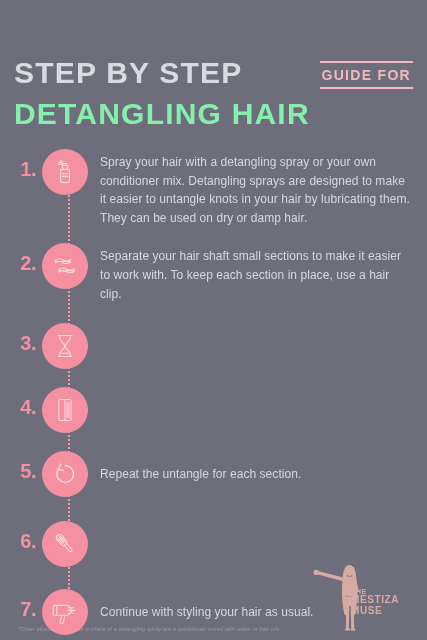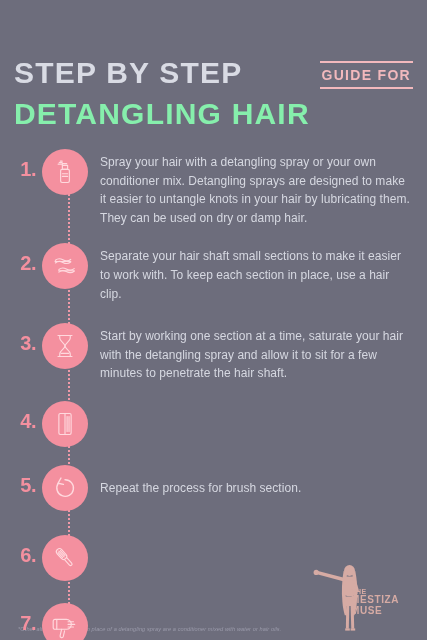--- a/index.html
+++ b/index.html
@@ -258,21 +258,20 @@
     <div class="step-badge">
       <span>
         <svg viewBox="0 0 32 32" fill="none" stroke="#ffd9de" stroke-width="1.3" stroke-linecap="round" stroke-linejoin="round">
           <path d="M8 4h16M8 28h16"></path>
           <path d="M10 4v3.2c0 3.4 6 5.8 6 8.8 0 3-6 5.4-6 8.8V28"></path>
           <path d="M22 4v3.2c0 3.4-6 5.8-6 8.8 0 3 6 5.4 6 8.8V28"></path>
           <path d="M11.6 24.4h8.8"></path>
         </svg>
       </span>
     </div>
-    <div class="step-text">Start by working one section at a time, saturate your hair with the detangling spray and allow it to sit for a few minutes to penetrate the hair shaft.</div>
   </div>
 
   <div class="step s4">
     <div class="step-num">4.</div>
     <div class="step-badge">
       <span>
         <svg viewBox="0 0 32 32" fill="none" stroke="#ffd9de" stroke-width="1.3" stroke-linecap="round" stroke-linejoin="round">
           <rect x="9" y="4" width="14" height="24" rx="1.6"></rect>
           <path d="M16 4v24"></path>
           <path d="M18.4 7.5v17M20.6 7.5v17"></path>
@@ -284,21 +283,21 @@
   <div class="step s5">
     <div class="step-num">5.</div>
     <div class="step-badge">
       <span>
         <svg viewBox="0 0 32 32" fill="none" stroke="#ffd9de" stroke-width="1.6" stroke-linecap="round" stroke-linejoin="round">
           <path d="M16 6.5A9.5 9.5 0 1 1 8.2 10.8"></path>
           <path d="M11.4 4.6 8 10.6l6.2 1.2"></path>
         </svg>
       </span>
     </div>
-    <div class="step-text">Repeat the process for brush section.</div>
+    <div class="step-text">Repeat the untangle for each section.</div>
   </div>
 
   <div class="step s6">
     <div class="step-num">6.</div>
     <div class="step-badge">
       <span>
         <svg viewBox="0 0 32 32" fill="none" stroke="#ffd9de" stroke-width="1.3" stroke-linecap="round" stroke-linejoin="round">
           <g transform="rotate(-42 16 16)">
             <rect x="12.6" y="3" width="7" height="14" rx="3.4"></rect>
             <path d="M14.4 17v8.4a1.7 1.7 0 0 0 3.4 0V17"></path>
@@ -314,20 +313,21 @@
     <div class="step-badge">
       <span>
         <svg viewBox="0 0 32 32" fill="none" stroke="#ffd9de" stroke-width="1.3" stroke-linecap="round" stroke-linejoin="round">
           <path d="M4.5 8.5h13.2a5.6 5.6 0 0 1 0 11.2H4.5a2 2 0 0 1-2-2V10.5a2 2 0 0 1 2-2z"></path>
           <path d="M6.6 8.8v10.6"></path>
           <path d="M12.2 19.7 10.4 27a1.9 1.9 0 0 0 3.7.9l1.4-6.3"></path>
           <path d="M19.5 11.2h6.2M19.5 14.2h7.6M19.5 17.2h6.2"></path>
         </svg>
       </span>
     </div>
+    <div class="step-text">Continue with styling your hair as usual.</div>
   </div>
 </div>
 
 <div class="footer">
   <div class="footnote">*Other alternatives to use in place of a detangling spray are a conditioner mixed with water or hair oils.</div>
 
   <div class="logo">
     <span>
       <svg viewBox="0 0 112 76" fill="none">
         <g fill="#d6aba4">

